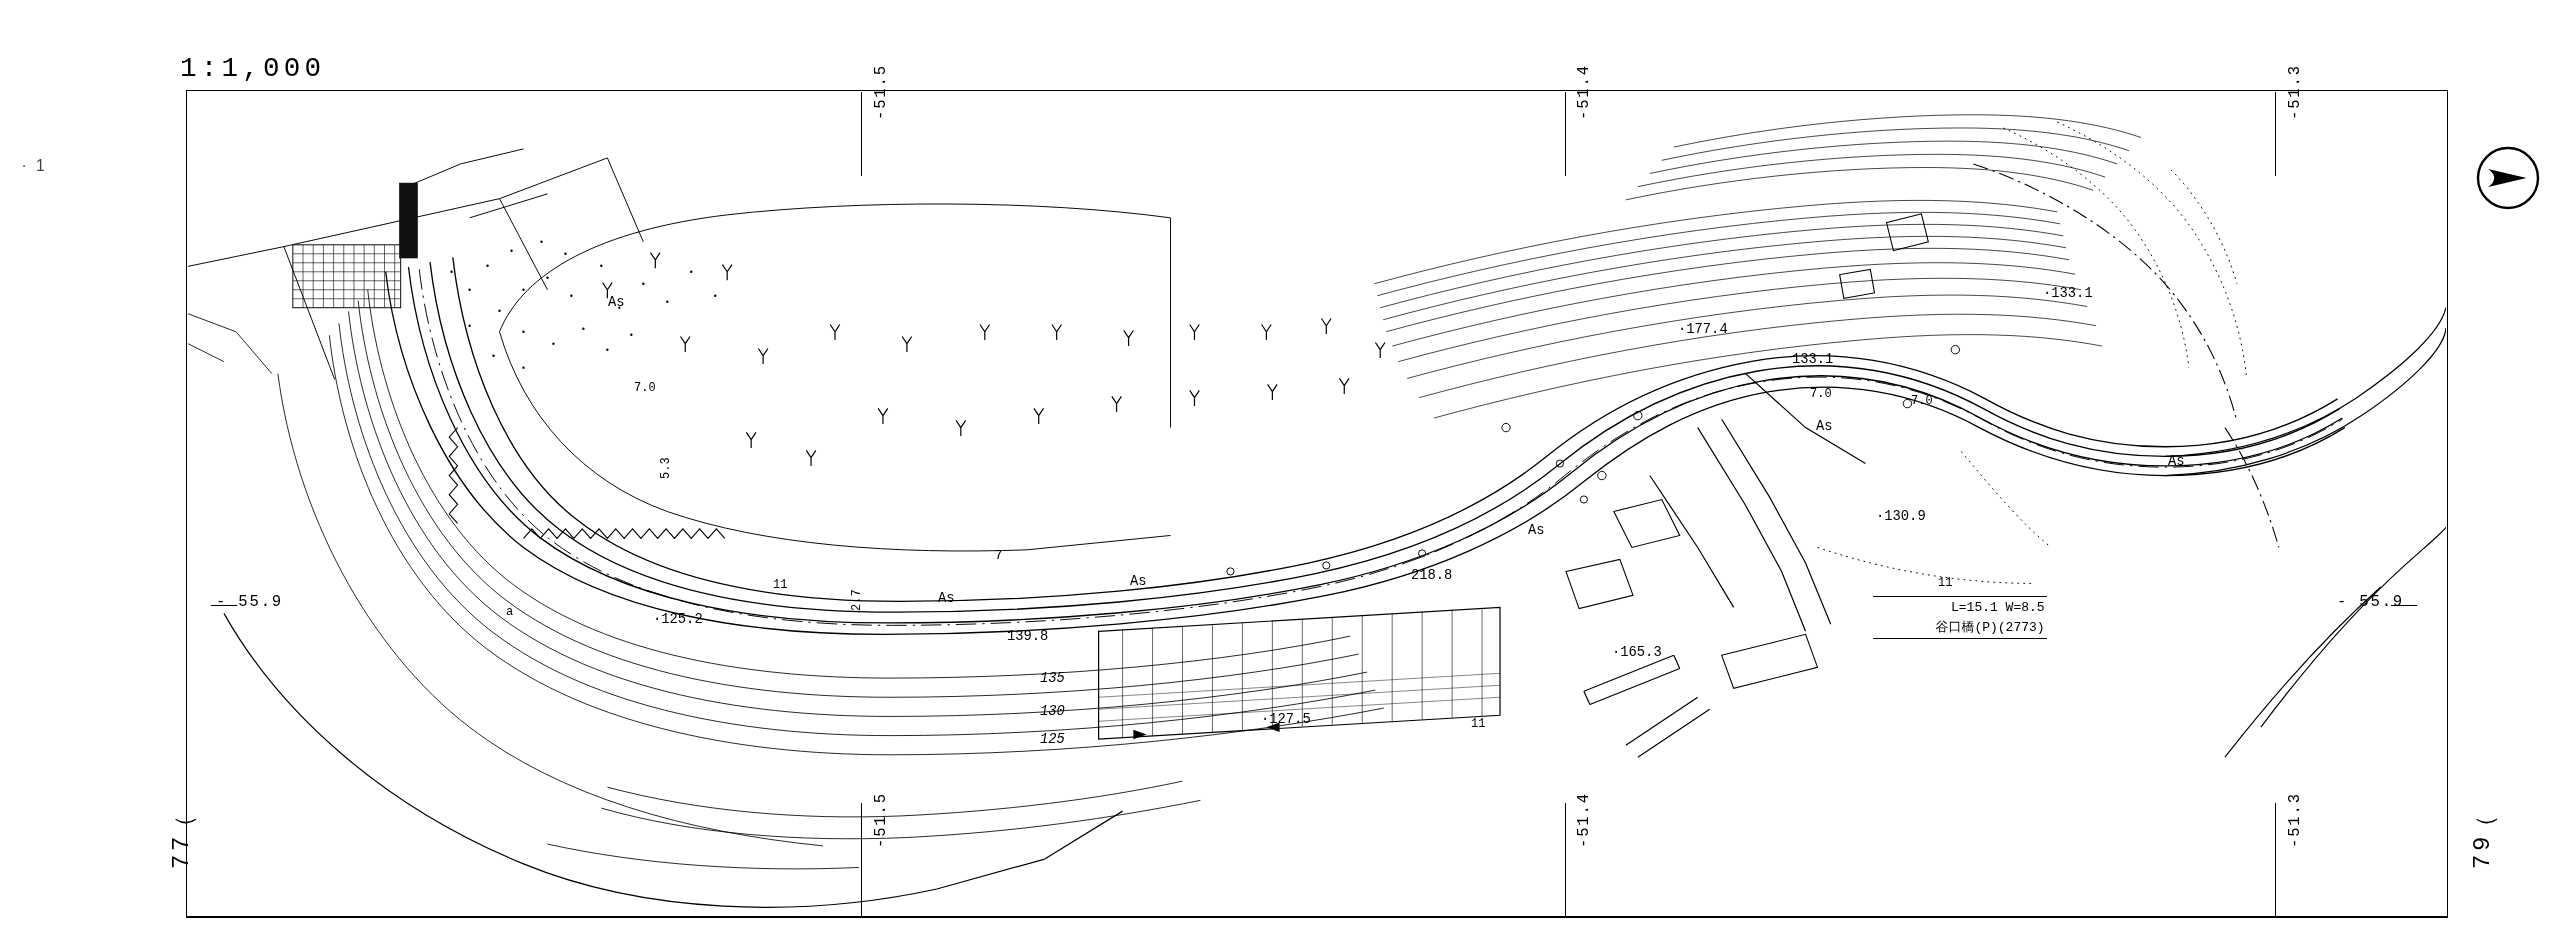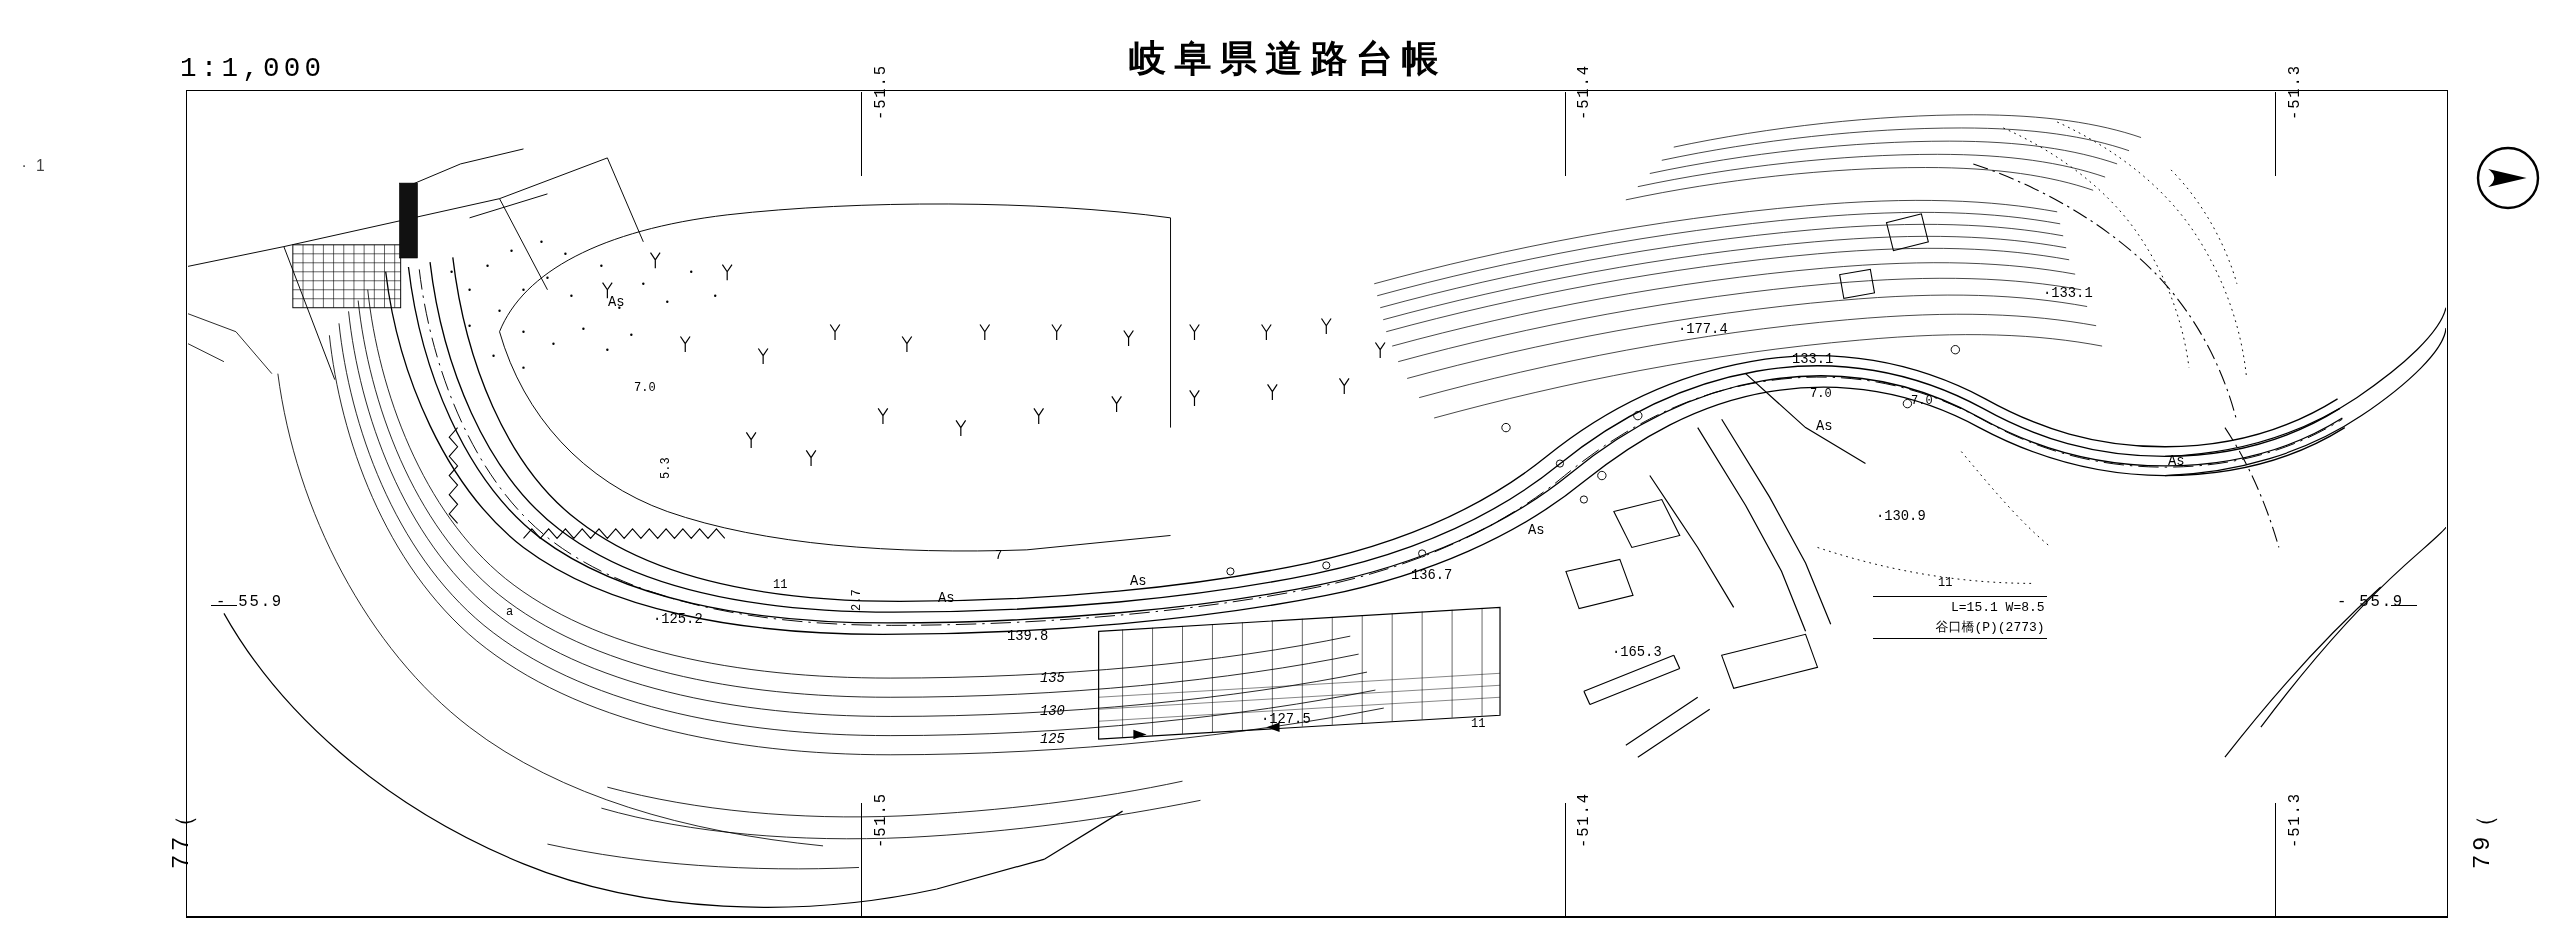--- a/index.html
+++ b/index.html
@@ -167,21 +167,20 @@
     background: rgba(255,255,255,0.75);
   }
   .bridge-box div { white-space: nowrap; text-align: right; }
 </style>
 </head>
 <body>
 
 <div id="sheet">
 
   <div class="scale-label">1:1,000</div>
-  <div class="sheet-title">岐阜県道路台帳</div>
   <div class="corner-mark">· 1</div>
 
   <div class="frame"></div>
   <div class="frame-bottom"></div>
 
   <div class="gridline-v" style="left:861px; top:86px; height:84px;"></div>
   <div class="gridline-v" style="left:1565px; top:86px; height:84px;"></div>
   <div class="gridline-v" style="left:2275px; top:86px; height:84px;"></div>
   <div class="gridline-v" style="left:861px; top:797px; height:113px;"></div>
   <div class="gridline-v" style="left:1565px; top:797px; height:113px;"></div>
@@ -454,21 +453,21 @@
   <div class="anno" style="left:1816px; top:413px;">As</div>
 
   <div class="anno" style="left:2043px; top:280px;">·133.1</div>
   <div class="anno" style="left:1678px; top:316px;">·177.4</div>
   <div class="anno" style="left:1792px; top:346px;">133.1</div>
   <div class="anno" style="left:1876px; top:503px;">·130.9</div>
   <div class="anno" style="left:1612px; top:639px;">·165.3</div>
   <div class="anno" style="left:1261px; top:706px;">·127.5</div>
   <div class="anno" style="left:653px; top:606px;">·125.2</div>
   <div class="anno" style="left:1007px; top:623px;">139.8</div>
-  <div class="anno" style="left:1411px; top:562px;">136.7</div>
+  <div class="anno" style="left:1411px; top:562px;">218.8</div>
 
   <div class="anno it" style="left:1040px; top:665px;">135</div>
   <div class="anno it" style="left:1040px; top:698px;">130</div>
   <div class="anno it" style="left:1040px; top:726px;">125</div>
 
   <div class="anno sm" style="left:634px; top:375px;">7.0</div>
   <div class="anno sm" style="left:1810px; top:381px;">7.0</div>
   <div class="anno sm" style="left:1911px; top:388px;">7.0</div>
   <div class="anno sm" style="left:995px; top:543px;">7</div>
   <div class="anno sm" style="left:1938px; top:570px;">11</div>

